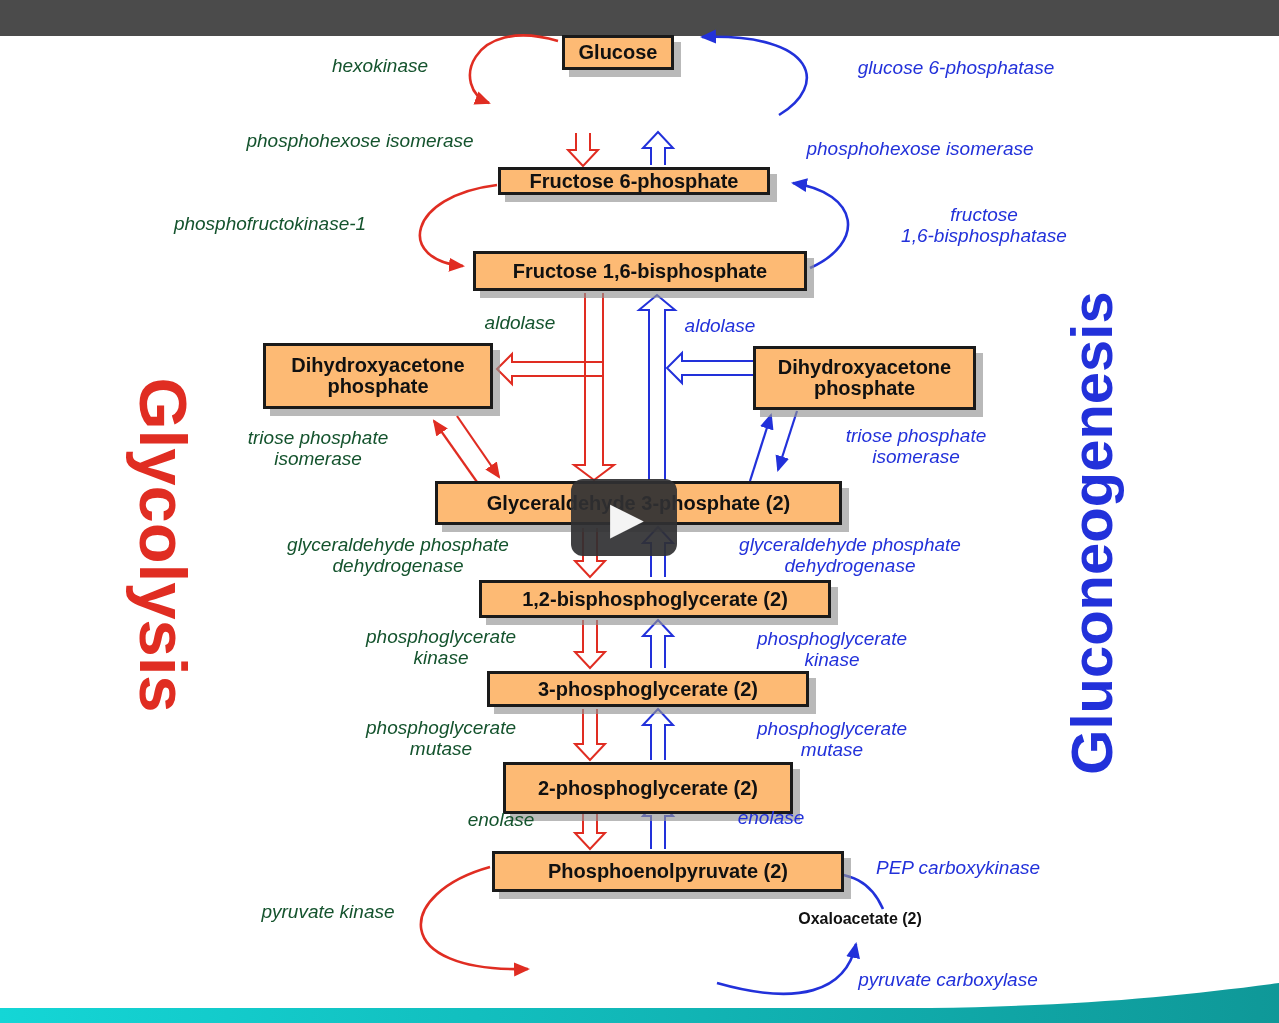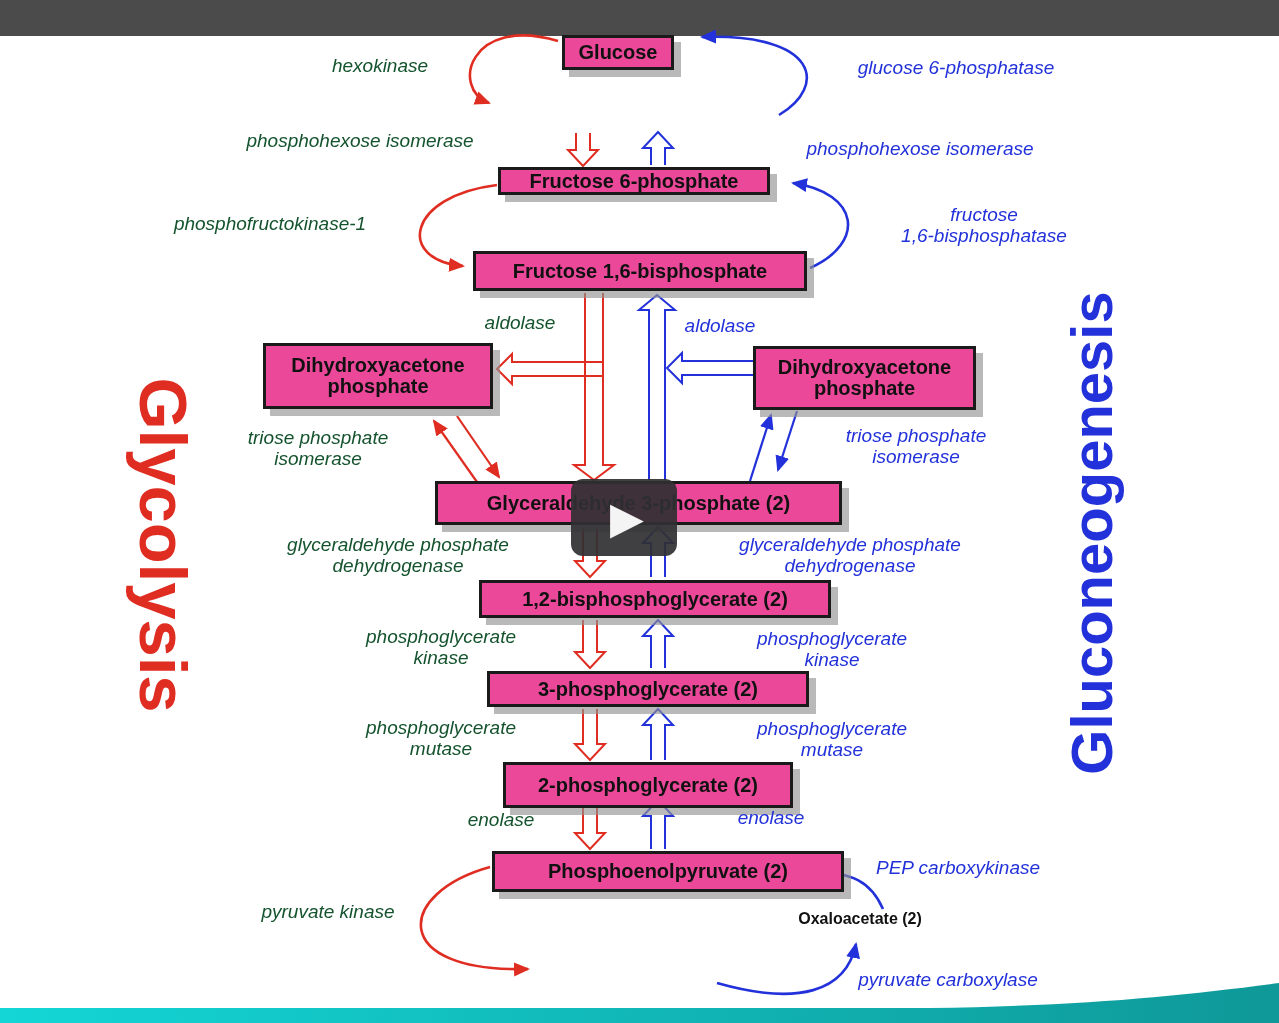--- a/index.html
+++ b/index.html
@@ -3,21 +3,21 @@
 <meta charset="utf-8">
 <style>
   html,body{margin:0;padding:0;background:#888;}
   .stage{
     position:relative;width:1279px;height:1023px;background:#ffffff;
     overflow:hidden;font-family:"Liberation Sans",sans-serif;
   }
   .topbar{position:absolute;left:0;top:0;width:1279px;height:36px;background:#4b4b4b;}
   .arrows{position:absolute;left:0;top:0;width:1279px;height:1023px;}
   .mbox{
-    position:absolute;background:#ec4899;border:3px solid #1a1a1a;
+    position:absolute;background:#fdba74;border:3px solid #1a1a1a;
     box-shadow:7px 7px 0 rgba(148,148,148,.65);
     display:flex;align-items:center;justify-content:center;
     font-weight:bold;font-size:20px;color:#111;text-align:center;
     white-space:pre-line;line-height:1.05;box-sizing:border-box;
   }
   .enz{
     position:absolute;font-style:italic;font-size:19px;line-height:1.08;
     text-align:center;white-space:pre-line;
   }
   .red{color:#14532d;}
@@ -95,21 +95,21 @@
   <div class="mbox" style="left:562px;top:35px;width:112px;height:35px;">Glucose</div>
   <div class="mbox" style="left:498px;top:167px;width:272px;height:28px;">Fructose 6-phosphate</div>
   <div class="mbox" style="left:473px;top:251px;width:334px;height:40px;">Fructose 1,6-bisphosphate</div>
   <div class="mbox" style="left:263px;top:343px;width:230px;height:66px;">Dihydroxyacetone
 phosphate</div>
   <div class="mbox" style="left:753px;top:346px;width:223px;height:64px;">Dihydroxyacetone
 phosphate</div>
   <div class="mbox" style="left:435px;top:481px;width:407px;height:44px;">Glyceraldehyde 3-phosphate (2)</div>
   <div class="mbox" style="left:479px;top:580px;width:352px;height:38px;">1,2-bisphosphoglycerate (2)</div>
   <div class="mbox" style="left:487px;top:671px;width:322px;height:36px;">3-phosphoglycerate (2)</div>
-  <div class="mbox" style="left:503px;top:762px;width:290px;height:46px;">2-phosphoglycerate (2)</div>
+  <div class="mbox" style="left:503px;top:762px;width:290px;height:52px;">2-phosphoglycerate (2)</div>
   <div class="mbox" style="left:492px;top:851px;width:352px;height:41px;">Phosphoenolpyruvate (2)</div>
 
   <div class="freetext" style="left:740px;top:910px;width:240px;">Oxaloacetate (2)</div>
 
   <div class="enz red" style="left:300px;top:56px;width:160px;">hexokinase</div>
   <div class="enz red" style="left:210px;top:131px;width:300px;">phosphohexose isomerase</div>
   <div class="enz red" style="left:130px;top:214px;width:280px;">phosphofructokinase-1</div>
   <div class="enz red" style="left:460px;top:313px;width:120px;">aldolase</div>
   <div class="enz red" style="left:208px;top:428px;width:220px;">triose phosphate
 isomerase</div>

